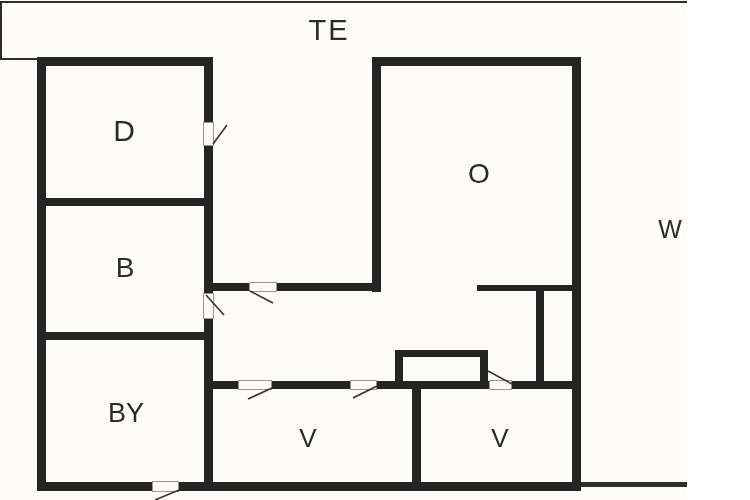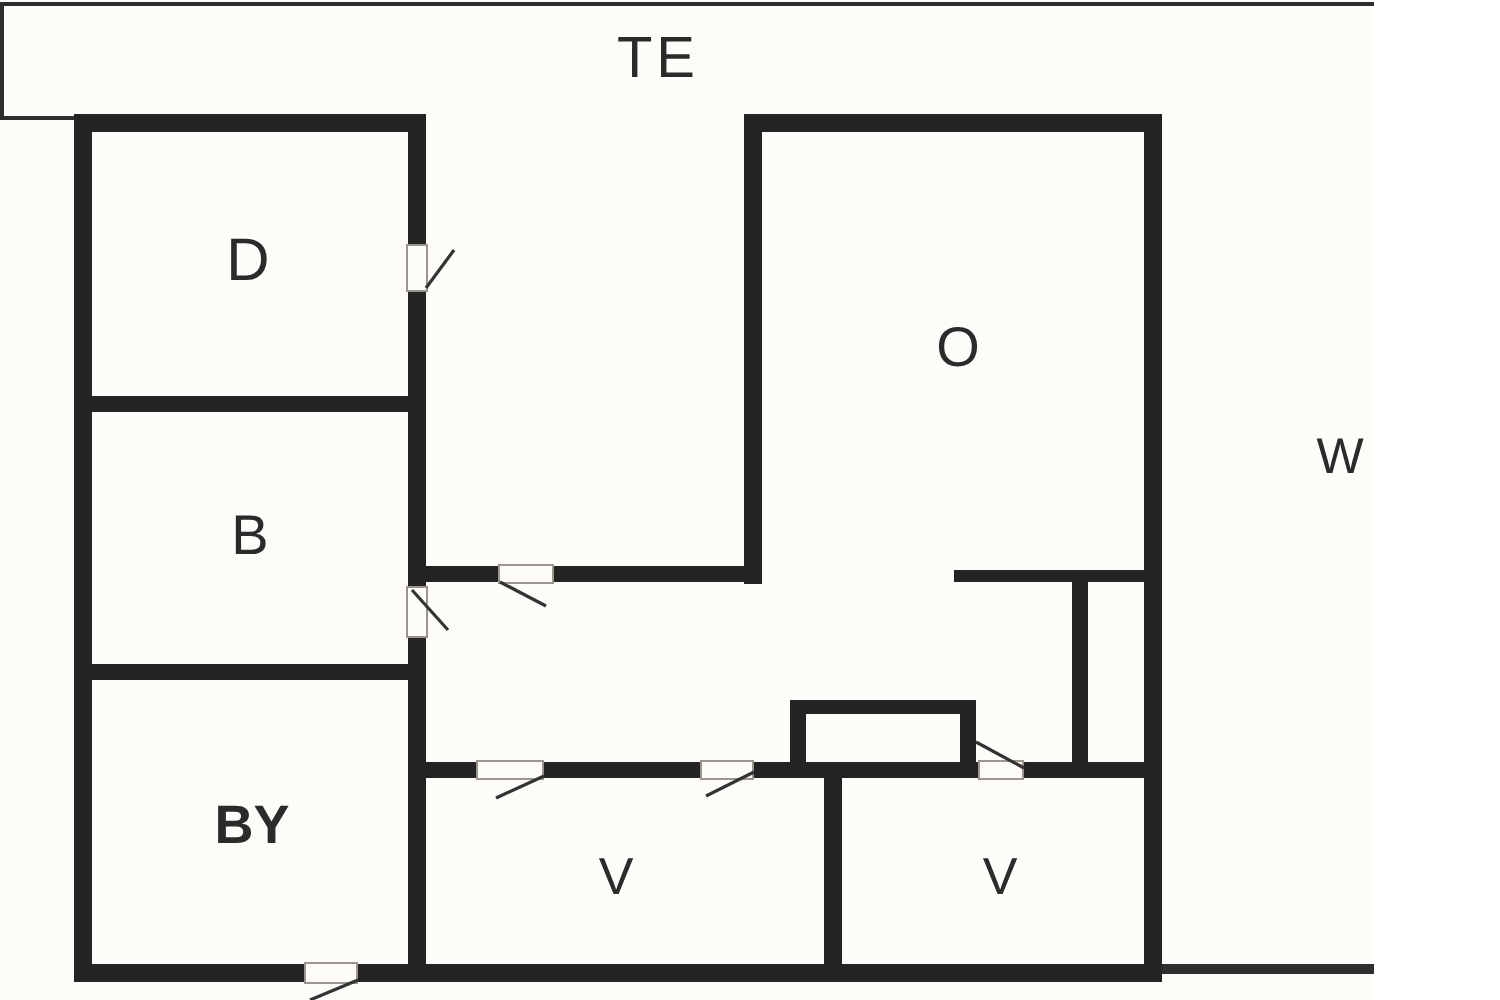--- a/index.html
+++ b/index.html
@@ -78,19 +78,19 @@
     <line x1="206" y1="295" x2="224" y2="315" stroke="#333333" stroke-width="1.6"></line>
     <line x1="272" y1="388" x2="248" y2="399" stroke="#333333" stroke-width="1.6"></line>
     <line x1="377" y1="386" x2="353" y2="398" stroke="#333333" stroke-width="1.6"></line>
     <line x1="488" y1="371" x2="512" y2="384" stroke="#333333" stroke-width="1.6"></line>
     <line x1="179" y1="490" x2="155" y2="500" stroke="#333333" stroke-width="1.6"></line>
   </svg>
 
   <div class="room-label" style="left:329px;top:30px;font-size:29px;letter-spacing:2px;">TE</div>
   <div class="room-label" style="left:124px;top:131px;font-size:30px;">D</div>
   <div class="room-label" style="left:125px;top:268px;font-size:28px;">B</div>
-  <div class="room-label" style="left:126px;top:413px;font-size:27px;font-weight:bold;">BY</div>
+  <div class="room-label" style="left:126px;top:413px;font-size:27px;">BY</div>
   <div class="room-label" style="left:308px;top:438px;font-size:26px;">V</div>
   <div class="room-label" style="left:500px;top:438px;font-size:26px;">V</div>
   <div class="room-label" style="left:479px;top:174px;font-size:28px;">O</div>
   <div class="room-label" style="left:670px;top:229px;font-size:25px;">W</div>
 
 </div>
 
 </body></html>

